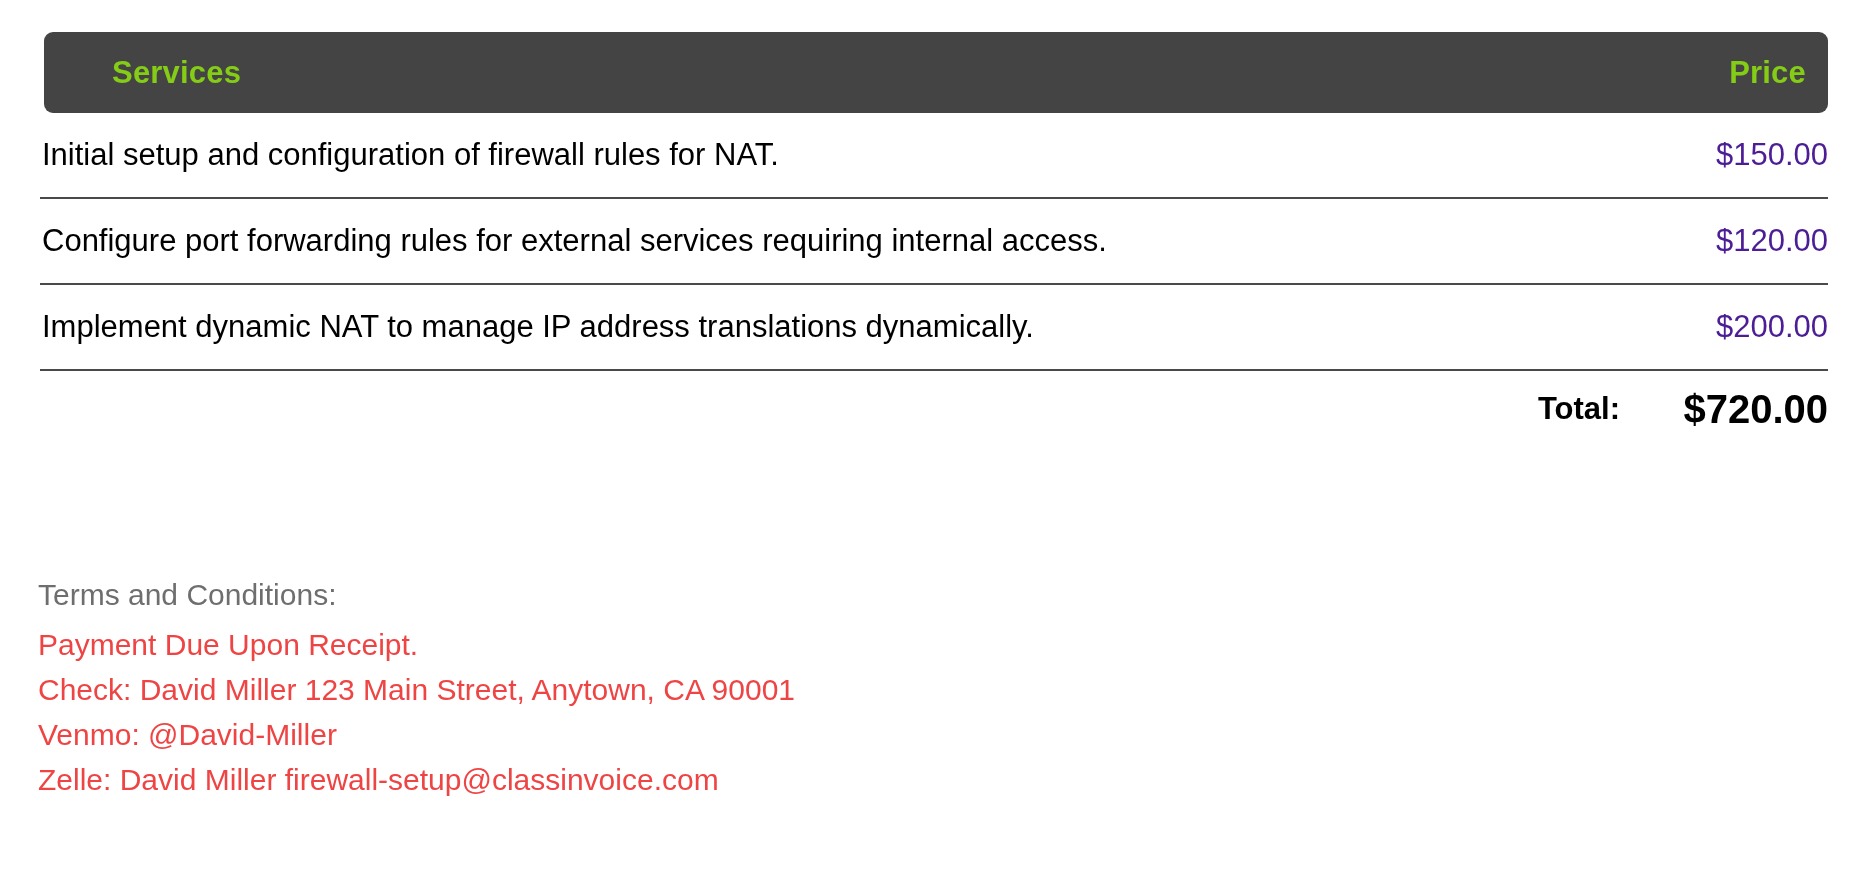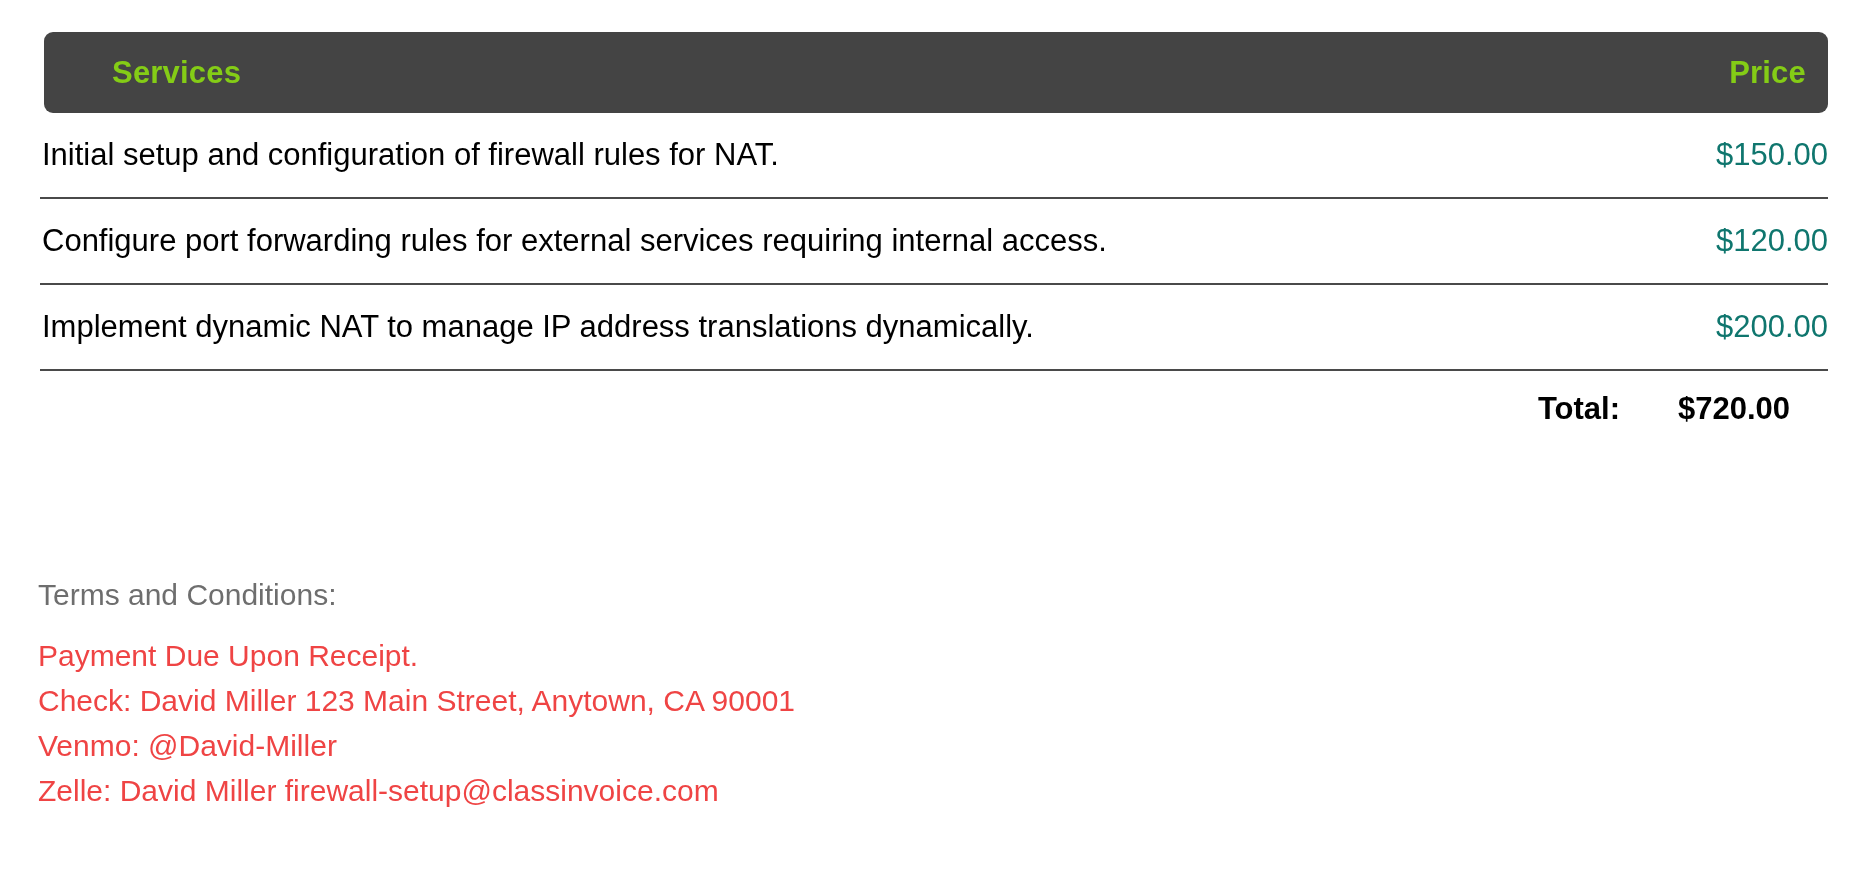--- a/index.html
+++ b/index.html
@@ -67,60 +67,60 @@
     box-sizing: border-box;
   }
   .line-row .desc {
     font-size: 31px;
     color: #000000;
     line-height: 1.1;
     white-space: nowrap;
   }
   .line-row .price {
     font-size: 31px;
-    color: #0f766e;
+    color: #4c1d95;
     text-align: right;
     line-height: 1.1;
     white-space: nowrap;
   }
 
   .total-row {
     display: flex;
     align-items: center;
     justify-content: flex-end;
     height: 76px;
     padding-right: 0px;
     box-sizing: border-box;
   }
   .total-row .total-label {
     font-size: 31px;
     font-weight: bold;
     margin-right: 58px;
     white-space: nowrap;
   }
   .total-row .total-value {
-    font-size: 31px;
+    font-size: 40px;
     font-weight: bold;
     white-space: nowrap;
     min-width: 150px;
-    text-align: left;
+    text-align: right;
   }
 
   
   .terms {
     position: absolute;
     left: 38px;
     top: 580px;
     width: 1700px;
   }
   .terms-title {
     font-size: 30px;
     color: #6e6e6e;
     line-height: 1.0;
-    margin-bottom: 31px;
+    margin-bottom: 20px;
   }
   .terms-line {
     font-size: 30px;
     color: #ef4444;
     line-height: 1.0;
     margin-bottom: 15px;
     white-space: nowrap;
   }
   .terms-line:last-child { margin-bottom: 0; }
 </style>

